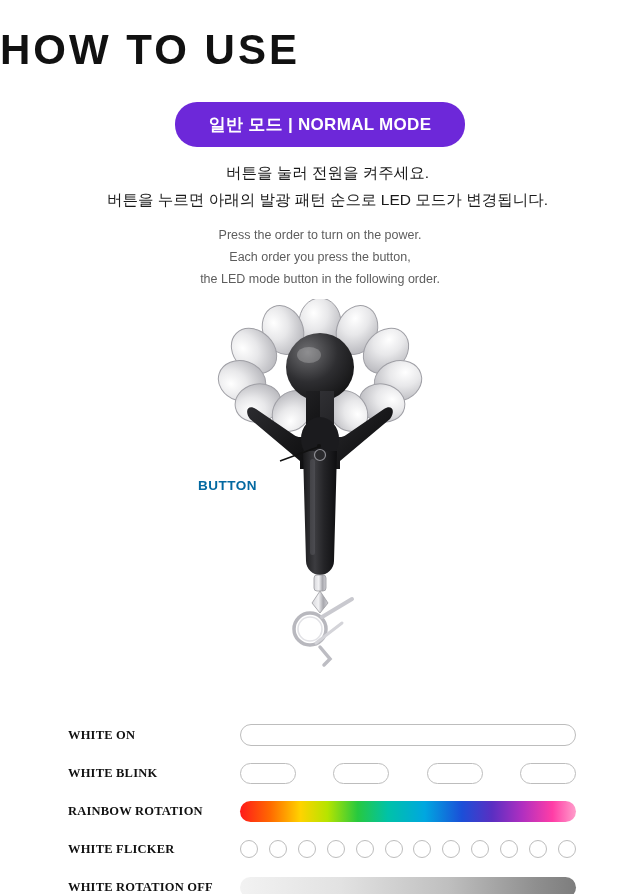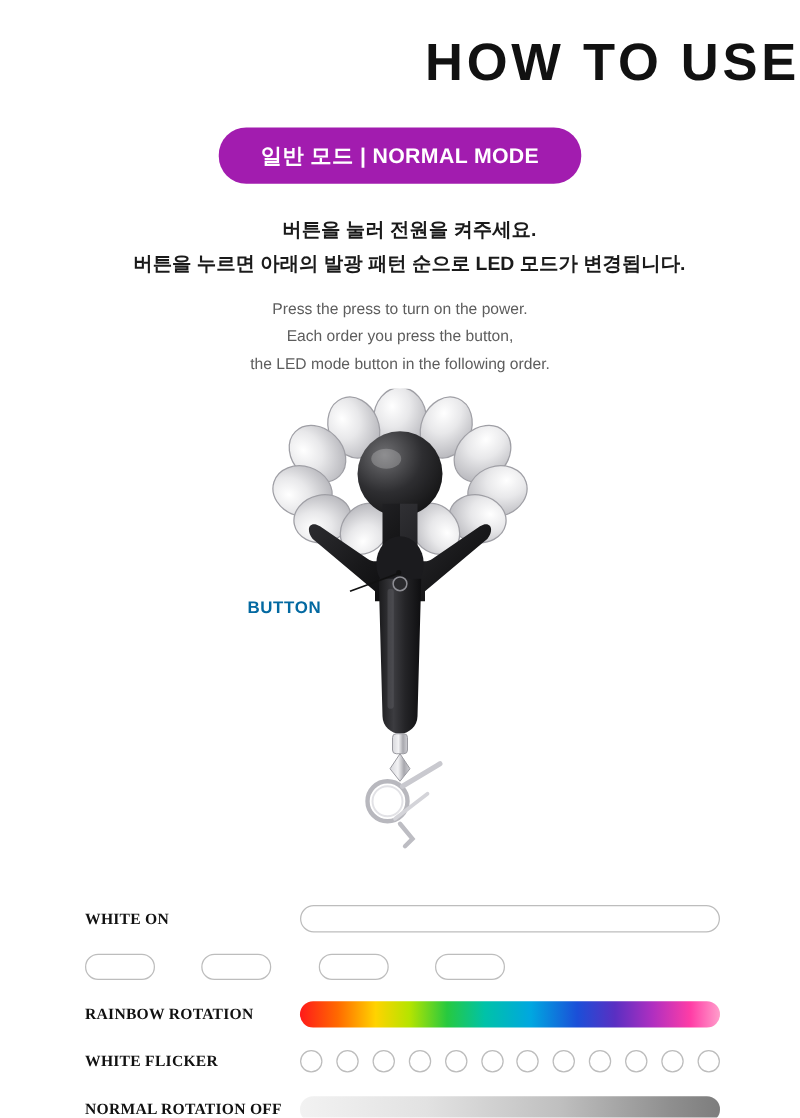--- a/index.html
+++ b/index.html
@@ -14,47 +14,47 @@
     color: #1a1a1a;
     overflow: hidden;
     position: relative;
   }
   .page {
     width: 640px;
     height: 894px;
     position: relative;
   }
   .title {
-    text-align: right;
+    text-align: left;
     font-size: 42px;
     font-weight: 800;
     letter-spacing: 3px;
     margin-top: 26px;
     color: #111111;
   }
   .mode-pill-wrap {
     display: flex;
     justify-content: center;
     margin-top: 26px;
   }
   .mode-pill {
-    background: #a21caf;
+    background: #6d28d9;
     color: #ffffff;
     border-radius: 22px;
     padding: 11px 34px;
     font-size: 17px;
     font-weight: 700;
     letter-spacing: 0.3px;
     white-space: nowrap;
   }
   .desc-kr {
     text-align: center;
-    margin-top: 24px;
+    margin-top: 12px;
     font-size: 15.5px;
-    font-weight: 700;
+    font-weight: 400;
     color: #1a1a1a;
     line-height: 1.75;
     padding-left: 15px;
   }
   .desc-en {
     text-align: center;
     margin-top: 12px;
     font-size: 12.5px;
     font-weight: 400;
     color: #5d5d5d;
@@ -179,21 +179,21 @@
   <div class="mode-pill-wrap">
     <div class="mode-pill">일반 모드 | NORMAL MODE</div>
   </div>
 
   <div class="desc-kr">
     <div>버튼을 눌러 전원을 켜주세요.</div>
     <div>버튼을 누르면 아래의 발광 패턴 순으로 LED 모드가 변경됩니다.</div>
   </div>
 
   <div class="desc-en">
-    <div>Press the press to turn on the power.</div>
+    <div>Press the order to turn on the power.</div>
     <div>Each order you press the button,</div>
     <div>the LED mode button in the following order.</div>
   </div>
 
   <div class="art">
     <svg class="lightstick" width="640" height="380" viewBox="0 0 640 380">
       <defs>
         <radialGradient id="petalGrad" cx="35%" cy="30%" r="75%">
           <stop offset="0%" stop-color="#ffffff"></stop>
           <stop offset="45%" stop-color="#e8e8ea"></stop>
@@ -274,20 +274,21 @@
   <div class="modes">
 
     <div class="mode-row">
       <div class="mode-name">WHITE ON</div>
       <div class="mode-vis">
         <div class="cap-full"></div>
       </div>
     </div>
 
     <div class="mode-row">
+      <div class="mode-name">WHITE BLINK</div>
       <div class="mode-vis">
         <div class="blink-row">
           <div class="cap-seg"></div>
           <div class="cap-seg"></div>
           <div class="cap-seg"></div>
           <div class="cap-seg"></div>
         </div>
       </div>
     </div>
 
@@ -312,21 +313,21 @@
           <div class="dot"></div>
           <div class="dot"></div>
           <div class="dot"></div>
           <div class="dot"></div>
           <div class="dot"></div>
         </div>
       </div>
     </div>
 
     <div class="mode-row">
-      <div class="mode-name">NORMAL ROTATION OFF</div>
+      <div class="mode-name">WHITE ROTATION OFF</div>
       <div class="mode-vis">
         <div class="rot-off"></div>
       </div>
     </div>
 
   </div>
 
 </div>
 
 </body></html>

